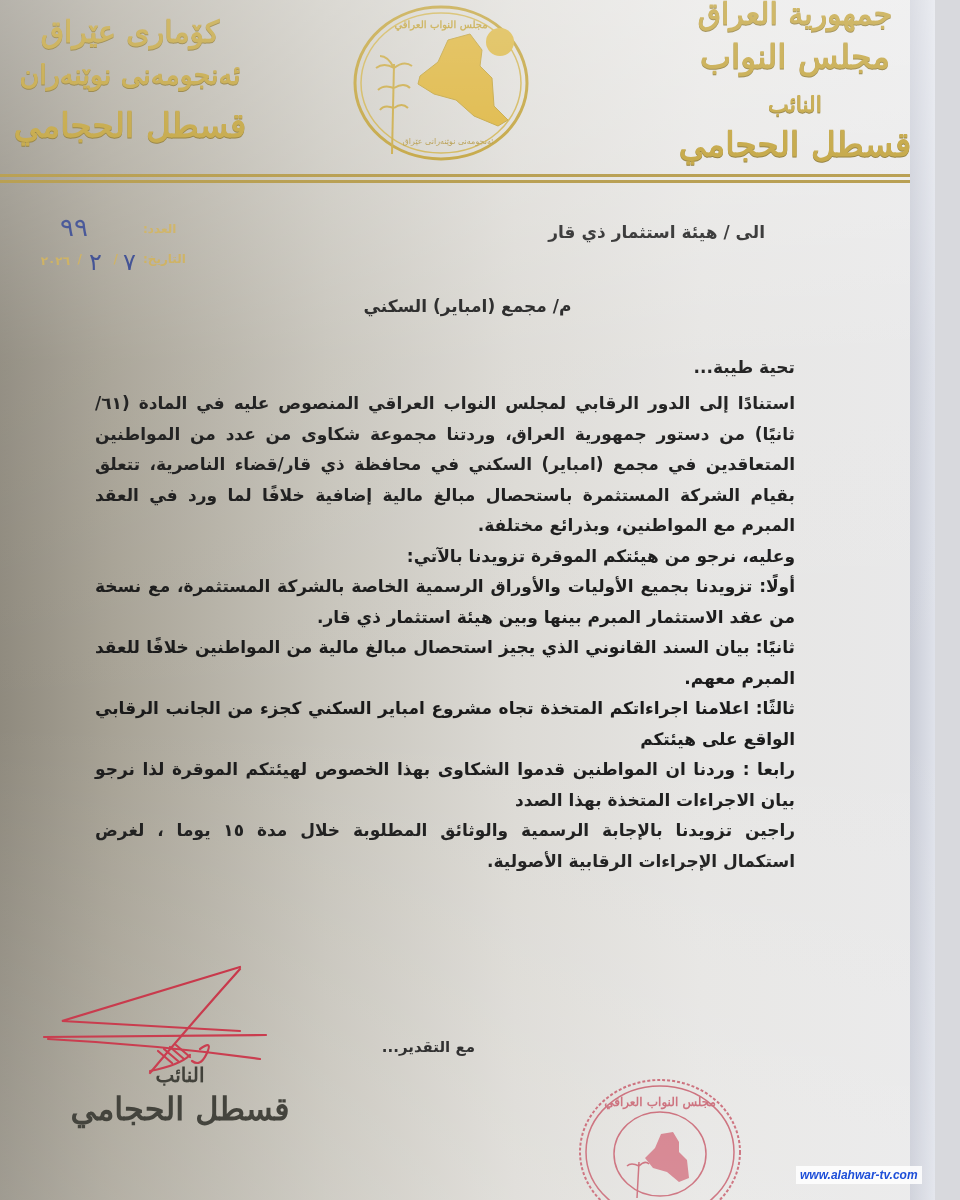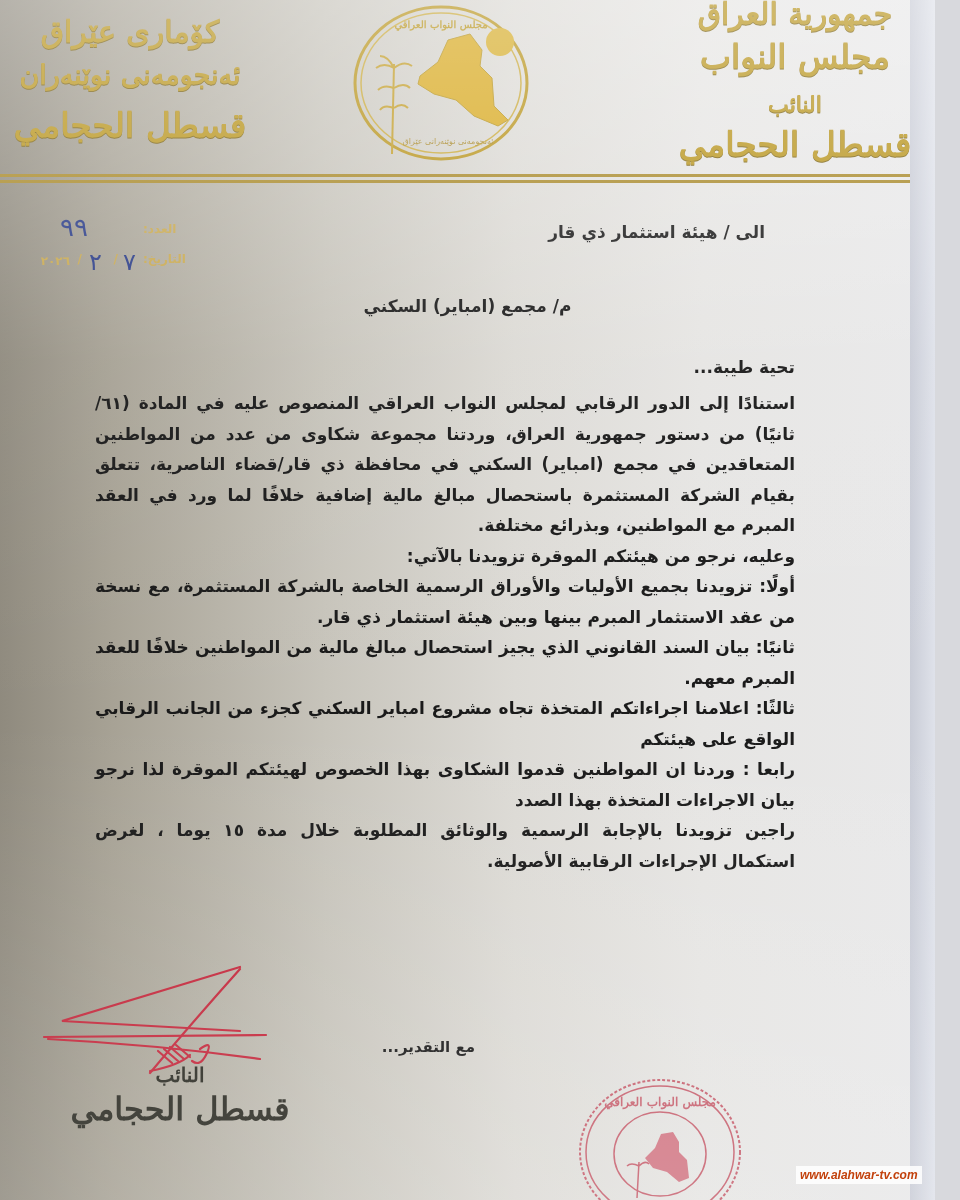--- a/index.html
+++ b/index.html
@@ -64,21 +64,21 @@
   }
   .p1 { top:388px; }
   .closing { position:absolute; left:345px; width:130px; top:1038px; font-size:15px; font-weight:bold; direction:rtl; text-align:right; color:#1a1a1a; }
   .sig-title { position:absolute; left:60px; width:240px; top:1063px; text-align:center; font-family:"DejaVu Serif", serif; font-weight:bold; color:#2a2a22; direction:rtl; }
   .sig-title .t1 { font-size:20px; line-height:24px; }
   .sig-title .t2 { font-size:32px; line-height:44px; }
   .signature { position:absolute; left:40px; top:955px; width:240px; height:120px; }
   .stamp { position:absolute; left:575px; top:1062px; width:170px; height:150px; }
   .watermark {
     position:absolute; left:796px; top:1166px; padding:2px 4px;
-    background:rgba(255,255,255,0.85); color:#c2410c; font-size:12px;
+    background:rgba(255,255,255,0.85); color:#1d4ed8; font-size:12px;
     font-style:italic; font-weight:bold; font-family:"Liberation Sans", sans-serif;
   }
 </style>
 </head>
 <body>
 
 <div class="page">
 
   <div class="calli hdr-left">
     <div class="l1">كۆماری عێراق</div>

